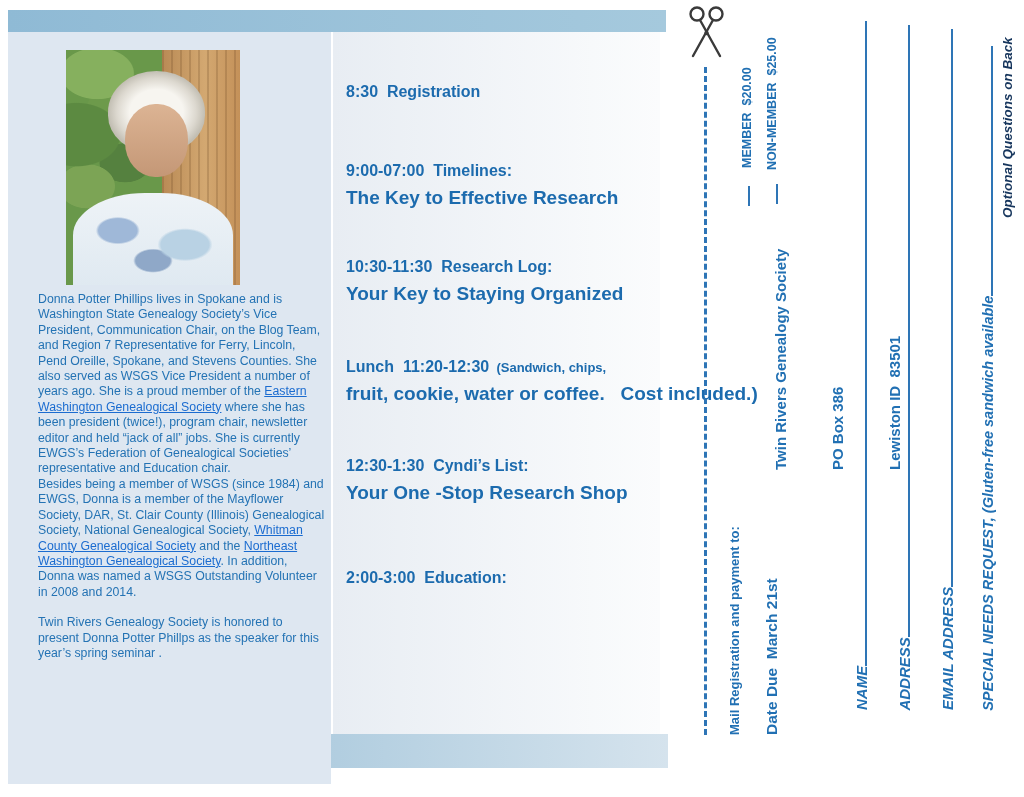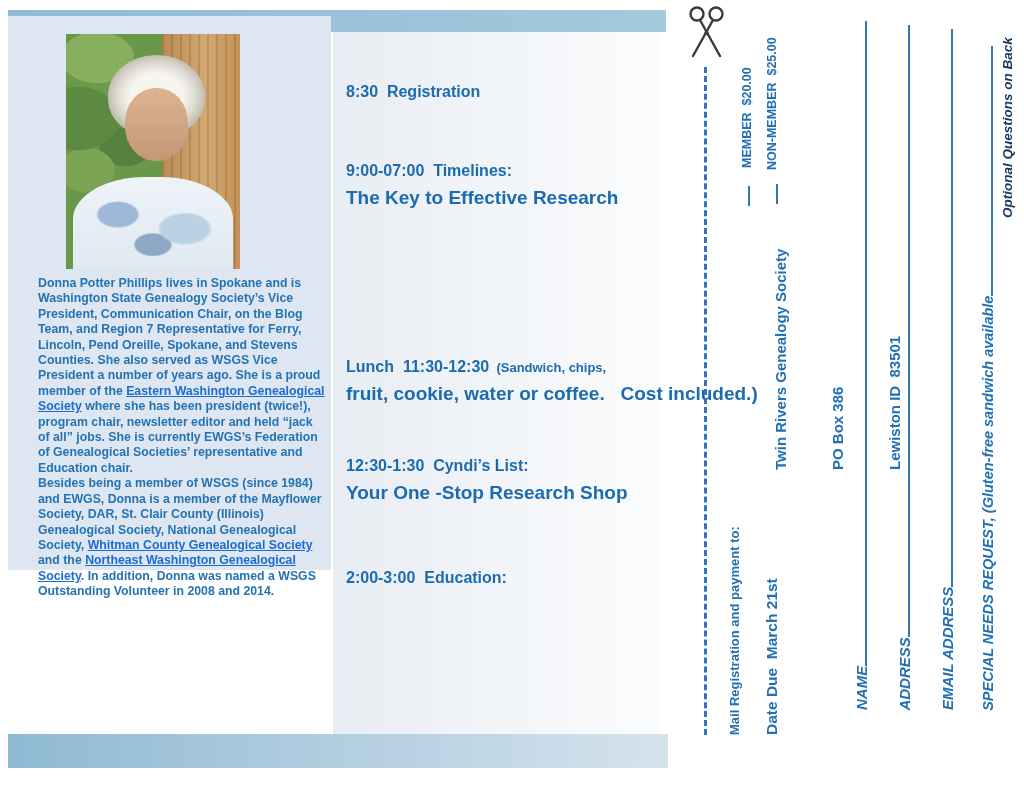--- a/index.html
+++ b/index.html
@@ -6,22 +6,22 @@
   .page{position:relative;width:1024px;height:797px;background:#fff;overflow:hidden;
         font-family:"Liberation Sans",sans-serif;}
 
   
   .topbar{position:absolute;left:8px;top:10px;width:658px;height:22px;
           background:linear-gradient(90deg,var(--c-bar_left,#8FBAD5),var(--c-bar_right,#A5C9DD));}
   .bottombar{position:absolute;left:8px;top:734px;width:660px;height:34px;
           background:linear-gradient(90deg,var(--c-bottombar_left,#8FB9D3),var(--c-bottombar_right,#D5E3ED));}
 
   
-  .leftcol{position:absolute;left:8px;top:16px;width:323px;height:554px;
-           background:var(--c-left_panel_bg,#DEE7F1);font-weight:bold;}
+  .leftcol{position:absolute;left:8px;top:32px;width:323px;height:752px;
+           background:var(--c-left_panel_bg,#DEE7F1);}
   .midcol{position:absolute;left:333px;top:32px;width:327px;height:702px;
           background:linear-gradient(90deg,#E8EDF3,#FBFCFD);}
   .rightcol{position:absolute;left:660px;top:0;width:364px;height:797px;}
 
   
   .photo{position:absolute;left:58px;top:18px;width:174px;height:235px;overflow:hidden;
          background:
            radial-gradient(60px 42px at 18% 10%,#86b05e 60%,transparent 62%),
            radial-gradient(72px 52px at 6% 36%,#5c8a41 60%,transparent 62%),
            radial-gradient(52px 46px at 30% 26%,#6d9a4b 60%,transparent 62%),
@@ -83,33 +83,38 @@
   <div class="leftcol">
     <div class="photo" title="Photo of Donna Potter Phillips in front of foliage and a wooden post">
       <div class="ph-wood"></div>
       <div class="ph-hair"></div>
       <div class="ph-face"></div>
       <div class="ph-body"></div>
     </div>
     <div class="bio">
         <p><span>Donna Potter Phillips lives in Spokane and is Washington State Genealogy Society’s Vice President, Communication Chair, on the Blog Team, and Region 7 Representative for Ferry, Lincoln, Pend Oreille, Spokane, and Stevens Counties. She also served as WSGS Vice President a number of years ago. She is a proud member of the </span><a>Eastern Washington Genealogical Society</a><span> where she has been president (twice!), program chair, newsletter editor and held “jack of all” jobs. She is currently EWGS’s Federation of Genealogical Societies’ representative and Education chair.</span></p>
         <p><span>Besides being a member of WSGS (since 1984) and EWGS, Donna is a member of the Mayflower Society, DAR, St. Clair County (Illinois) Genealogical Society, National Genealogical Society, </span><a>Whitman County Genealogical Society</a><span> and the </span><a>Northeast Washington Genealogical Society</a><span>. In addition, Donna was named a WSGS Outstanding Volunteer in 2008 and 2014.</span></p>
+        <p class="spaced"><span>Twin Rivers Genealogy Society is honored to present Donna Potter Phillps as the speaker for this year’s spring seminar .</span></p>
       </div>
   </div>
 
   <div class="midcol">
     <div class="sch" style="top:47px">
       <div class="sch-h">8:30  Registration</div>
     </div>
     <div class="sch" style="top:126px">
       <div class="sch-h">9:00-07:00  Timelines:</div>
       <div class="sch-s">The Key to Effective Research</div>
     </div>
+    <div class="sch" style="top:222px">
+      <div class="sch-h">10:30-11:30  Research Log:</div>
+      <div class="sch-s">Your Key to Staying Organized</div>
+    </div>
     <div class="sch" style="top:322px">
-      <span class="sch-h">Lunch  11:30-12:30</span><span class="sch-note">  (Sandwich, chips,</span>
+      <span class="sch-h">Lunch  11:20-12:30</span><span class="sch-note">  (Sandwich, chips,</span>
       <div class="sch-s">fruit, cookie, water or coffee.   Cost included.)</div>
     </div>
     <div class="sch" style="top:421px">
       <div class="sch-h">12:30-1:30  Cyndi’s List:</div>
       <div class="sch-s">Your One -Stop Research Shop</div>
     </div>
     <div class="sch" style="top:533px">
       <div class="sch-h">2:00-3:00  Education:</div>
     </div>
   </div>

